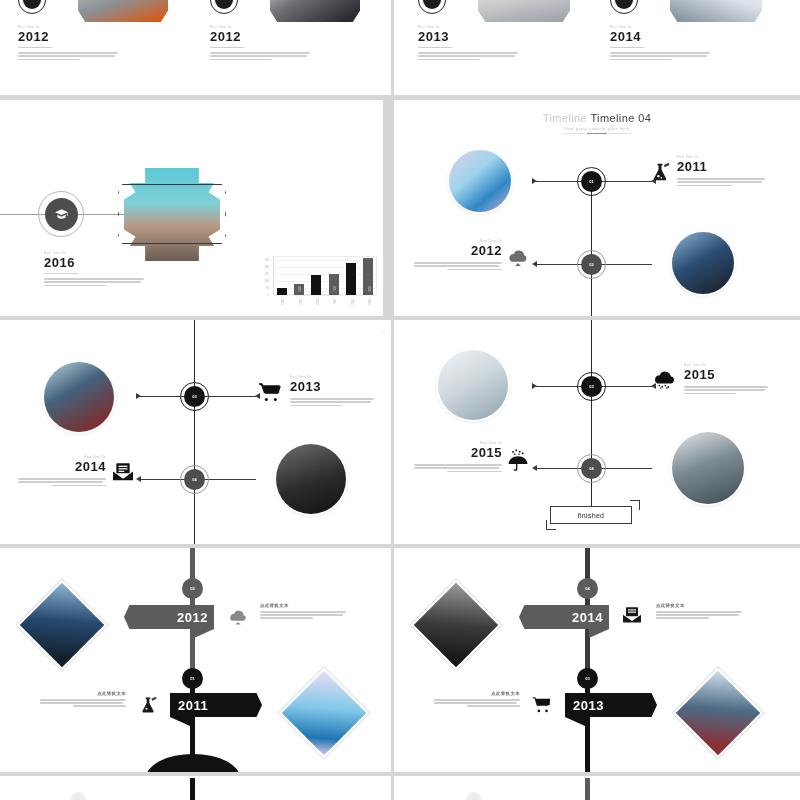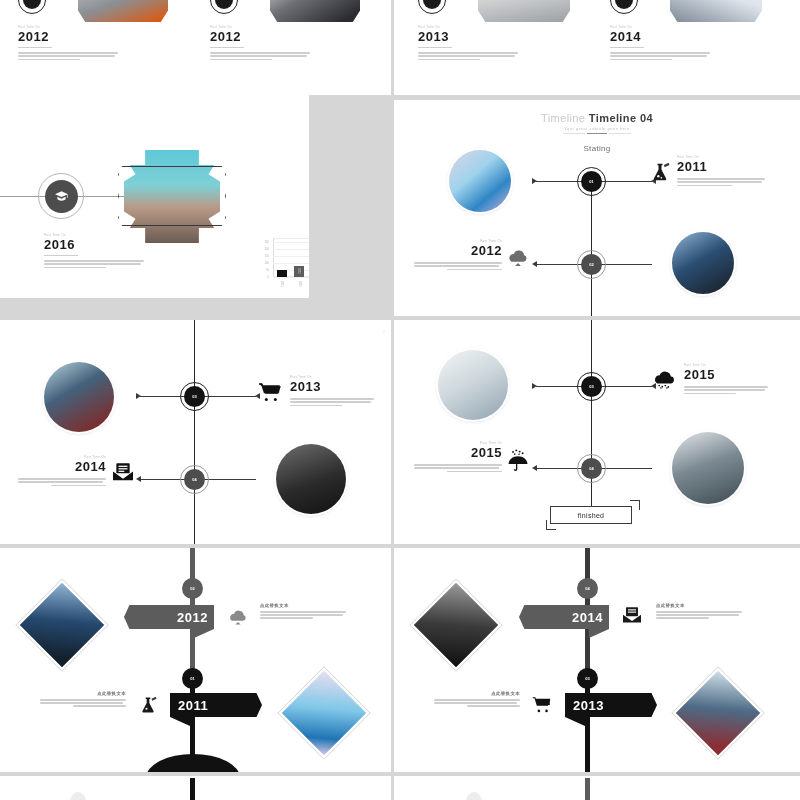--- a/index.html
+++ b/index.html
@@ -70,21 +70,21 @@
   
   .chart{position:absolute;}
   .chart .plot{position:absolute;border:1px solid #ececec;border-left:1px solid #dcdcdc;}
   .chart .gl{position:absolute;left:0;right:0;height:1px;background:#f0f0f0;}
   .chart .bar{position:absolute;bottom:0;}
   .chart .ytick{position:absolute;font-size:2.6px;color:#b0b0b0;text-align:right;width:14px;}
   .chart .xtick{position:absolute;font-size:2.6px;color:#b0b0b0;writing-mode:vertical-rl;}
   .chart .blabel{position:absolute;color:#cfcfcf;font-size:2.6px;writing-mode:vertical-rl;bottom:3px;left:50%;transform:translateX(-50%);}
 
   .title-main{font-size:11px;color:#c9c9c9;font-weight:400;letter-spacing:.4px;}
-  .title-main b{color:#3f3f3f;font-weight:700;}
+  .title-main b{color:#3f3f3f;font-weight:400;}
   .subt{font-size:4px;color:#c0c0c0;letter-spacing:.5px;}
   .subt-rule{display:flex;justify-content:center;gap:2px;margin-top:1.5px;}
   .subt-rule i{display:block;height:1.5px;width:22px;background:#e0e0e0;}
   .subt-rule i.mid{background:#8f8f8f;width:20px;}
 
   .stating{font-size:8px;color:#6f6f6f;letter-spacing:.3px;}
 
   .ornament{position:absolute;}
   .pagenum{position:absolute;font-size:3px;color:#d2d2d2;}
 </style>
@@ -158,21 +158,21 @@
       <div class="yr">2014</div>
       <div class="rule"></div>
       <div class="para">
         <div class="tline w1"></div>
           <div class="tline w2"></div>
           <div class="tline w3"></div>
       </div>
     </div>
   </div>
 
-  <div class="slide" style="left:0;top:82px;width:309px;height:216px;">
+  <div class="slide" style="left:0;top:100px;width:383px;height:216px;">
     <div class="hline" style="left:0;top:114px;width:95px;height:1.2px;background:#9c9c9c;"></div>
     <div class="hline" style="left:86px;top:114px;width:40px;height:1.2px;background:#9c9c9c;"></div>
 
     <div class="ring" style="position:absolute;left:38px;top:91px;width:46px;height:46px;border:1px solid #b5b5b5;">
       <div class="node" style="width:33px;height:33px;background:#4d4d4d;">
         <span class="icon">
           <svg width="15" height="13" viewBox="0 0 24 22" fill="#fff">
             <path d="M12 2 1 7l11 5 11-5-11-5z"></path>
             <path d="M5 11.5V15c0 1.7 3.1 3 7 3s7-1.3 7-3v-3.5l-7 3.2-7-3.2z"></path>
             <rect x="21.2" y="7.5" width="1.1" height="6" rx=".5"></rect>
@@ -249,21 +249,20 @@
         <b>Timeline 04</b>
       </div>
       <div class="subt" style="margin-top:2px;">Your great subtitle goes here</div>
       <div class="subt-rule">
           <i></i>
           <i class="mid"></i>
           <i></i>
         </div>
     </div>
 
-    <div class="stating" style="position:absolute;left:0;right:0;top:44px;text-align:center;">Stating</div>
 
     <div class="vline" style="left:197px;top:80px;width:1.3px;height:140px;"></div>
 
     <div class="hline arrowL arrowR" style="left:142px;top:80.5px;width:116px;"></div>
     <div class="ring" style="position:absolute;left:183px;top:67px;width:29px;height:29px;border:1.1px solid #1f1f1f;">
       <div class="node" style="width:21px;height:21px;background:#131313;">01</div>
     </div>
     <div class="photo" style="position:absolute;left:55px;top:50px;width:62px;height:62px;background-image:linear-gradient(140deg,#dcd4e8,#9fd3ec 40%,#2f86c5 70%,#c9b5dd 100%);"></div>
     <span class="icon" style="position:absolute;left:255px;top:62px;">
       <svg width="22" height="20" viewBox="0 0 26 24" fill="#1a1a1a">

